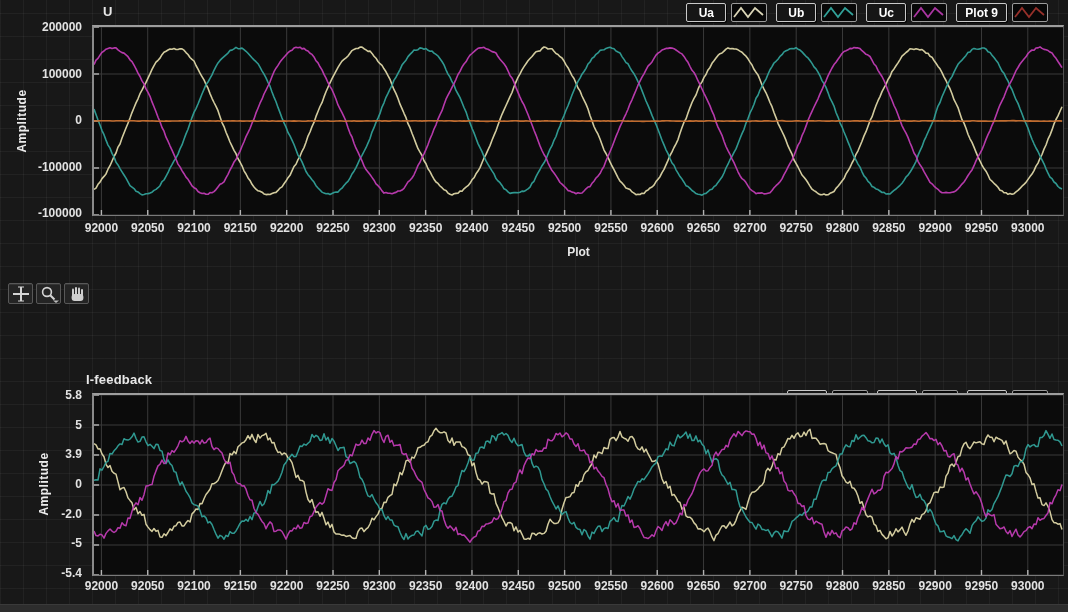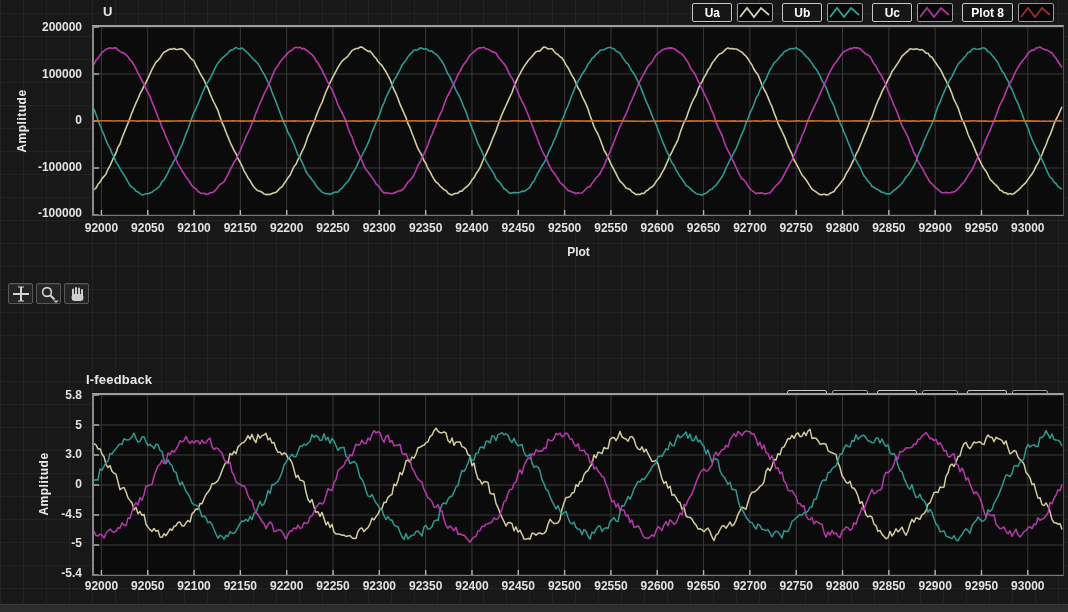--- a/index.html
+++ b/index.html
@@ -8,21 +8,21 @@
     font-family:"Liberation Sans",sans-serif;
     background-color:#181818;
     background-image:
       repeating-linear-gradient(0deg, rgba(255,255,255,0.045) 0 1px, transparent 1px 23px),
       repeating-linear-gradient(90deg, rgba(255,255,255,0.045) 0 1px, transparent 1px 23px);
   }
   .chart-title{position:absolute;color:#e8e8e8;font-size:13px;font-weight:600;letter-spacing:.2px;}
   .chart-top .chart-title{left:103px;top:4px;}
   .chart-bottom .chart-title{left:86px;top:372px;}
   .legend{position:absolute;display:flex;align-items:center;gap:9px;}
-  .chart-top .legend{top:3px;right:14px;}
+  .chart-top .legend{top:3px;right:20px;}
   .chart-bottom .legend{top:370px;right:20px;margin-top:20px;}
   .legend-item{display:flex;align-items:center;gap:5px;cursor:pointer;}
   .legend-label{
     min-width:40px;box-sizing:border-box;padding:1px 8px;height:19px;line-height:17px;
     background:#161616;border:1px solid #c9c9c9;border-radius:2px;
     color:#fff;font-size:12px;font-weight:700;text-align:center;
     box-shadow:1px 1px 0 rgba(0,0,0,.8);
   }
   .legend-glyph{
     width:36px;height:19px;box-sizing:border-box;background:#070707;
@@ -94,21 +94,21 @@
         </div>
         <div class="legend-item">
           <div class="legend-label">Uc</div>
           <div class="legend-glyph">
             <svg viewBox="0 0 34 17" width="34" height="17">
               <polyline points="2,13 9,4 16,13 23,4 31,11" fill="none" stroke="#a935a0" stroke-width="1.8"></polyline>
             </svg>
           </div>
         </div>
         <div class="legend-item">
-          <div class="legend-label">Plot 8</div>
+          <div class="legend-label">Plot 9</div>
           <div class="legend-glyph">
             <svg viewBox="0 0 34 17" width="34" height="17">
               <polyline points="2,13 9,4 16,13 23,4 31,11" fill="none" stroke="#96302a" stroke-width="1.8"></polyline>
             </svg>
           </div>
         </div>
       </div>
     <div class="ylabel">Amplitude</div>
     <div class="yticks">
         <div class="ytick" style="top: 0%;">200000</div>
@@ -267,23 +267,23 @@
             <svg viewBox="0 0 34 17" width="34" height="17">
               <polyline points="2,13 9,4 16,13 23,4 31,11" fill="none" stroke="#a935a0" stroke-width="1.8"></polyline>
             </svg>
           </div>
         </div>
       </div>
     <div class="ylabel">Amplitude</div>
     <div class="yticks">
         <div class="ytick" style="top: 0%;">5.8</div>
         <div class="ytick" style="top: 16.6667%;">5</div>
-        <div class="ytick" style="top: 33.3333%;">3.0</div>
+        <div class="ytick" style="top: 33.3333%;">3.9</div>
         <div class="ytick" style="top: 50%;">0</div>
-        <div class="ytick" style="top: 66.6667%;">-4.5</div>
+        <div class="ytick" style="top: 66.6667%;">-2.0</div>
         <div class="ytick" style="top: 83.3333%;">-5</div>
         <div class="ytick" style="top: 100%;">-5.4</div>
       </div>
     <div class="plot">
         <svg width="969" height="180">
           <line x1="7.411089866156788" y1="0" x2="7.411089866156788" y2="180" stroke="#3a3a3a" stroke-width="1"></line>
           <line x1="53.73040152963671" y1="0" x2="53.73040152963671" y2="180" stroke="#3a3a3a" stroke-width="1"></line>
           <line x1="100.04971319311663" y1="0" x2="100.04971319311663" y2="180" stroke="#3a3a3a" stroke-width="1"></line>
           <line x1="146.36902485659655" y1="0" x2="146.36902485659655" y2="180" stroke="#3a3a3a" stroke-width="1"></line>
           <line x1="192.6883365200765" y1="0" x2="192.6883365200765" y2="180" stroke="#3a3a3a" stroke-width="1"></line>

